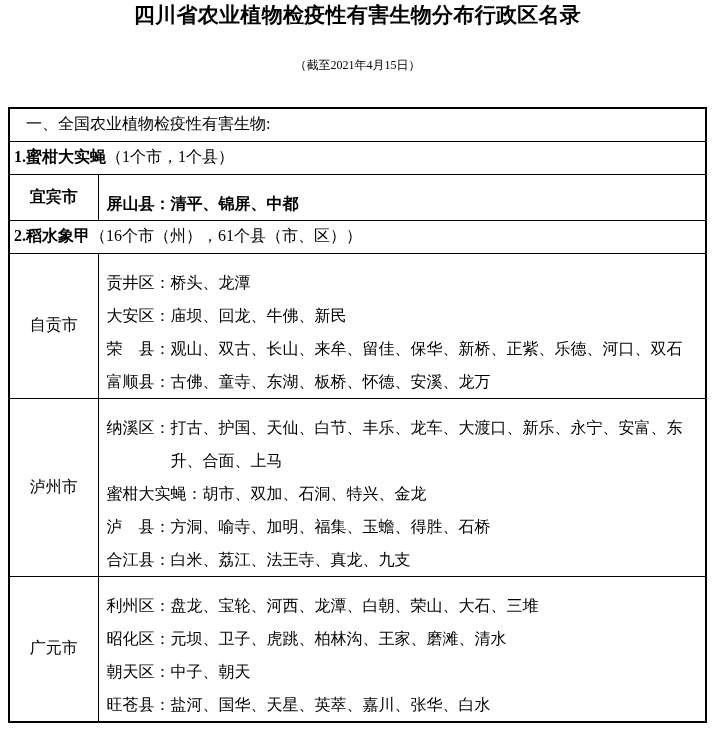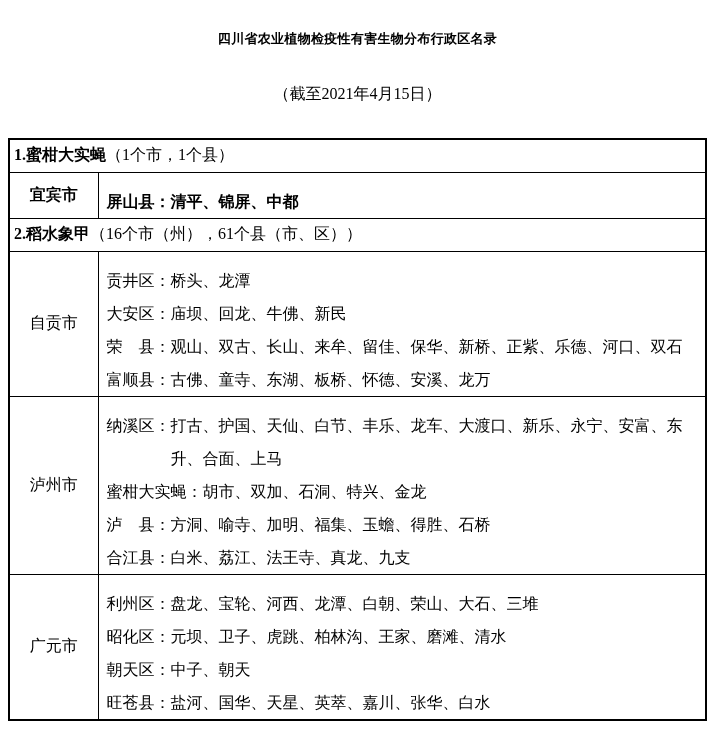--- a/index.html
+++ b/index.html
@@ -4,30 +4,30 @@
 <style>
   * { margin: 0; padding: 0; box-sizing: border-box; }
   html, body {
     width: 715px; height: 745px;
     background: #ffffff; color: #000000;
     font-family: "Liberation Serif", "DejaVu Serif", serif;
     overflow: hidden;
   }
   .page { width: 715px; height: 745px; position: relative; }
   .title {
-    padding-top: 30px;
+    padding-top: 1px;
     text-align: center;
-    font-size: 13px;
+    font-size: 21px;
     font-weight: bold;
     letter-spacing: 0.3px;
   }
   .subtitle {
-    margin-top: 36px;
+    margin-top: 28px;
     text-align: center;
-    font-size: 16px;
+    font-size: 12px;
   }
   table.dist {
     margin: 33px 0 0 8px;
     width: 699px;
     border-collapse: collapse;
     table-layout: fixed;
     border: 2px solid #000;
   }
   table.dist td {
     border: 1px solid #000;
@@ -56,20 +56,23 @@
 
   <div class="subtitle">（截至2021年4月15日）</div>
 
   <table class="dist">
     <colgroup>
         <col class="c1">
         <col class="c2">
       </colgroup>
 
     <tbody>
+        <tr>
+      <td colspan="2" class="sec">一、全国农业植物检疫性有害生物:</td>
+    </tr>
 
     <tr>
       <td colspan="2" class="pest">
         <span class="pname">1.蜜柑大实蝇</span><span>（1个市，1个县）</span>
       </td>
     </tr>
 
     <tr class="single">
       <td class="city">宜宾市</td>
       <td class="area">

